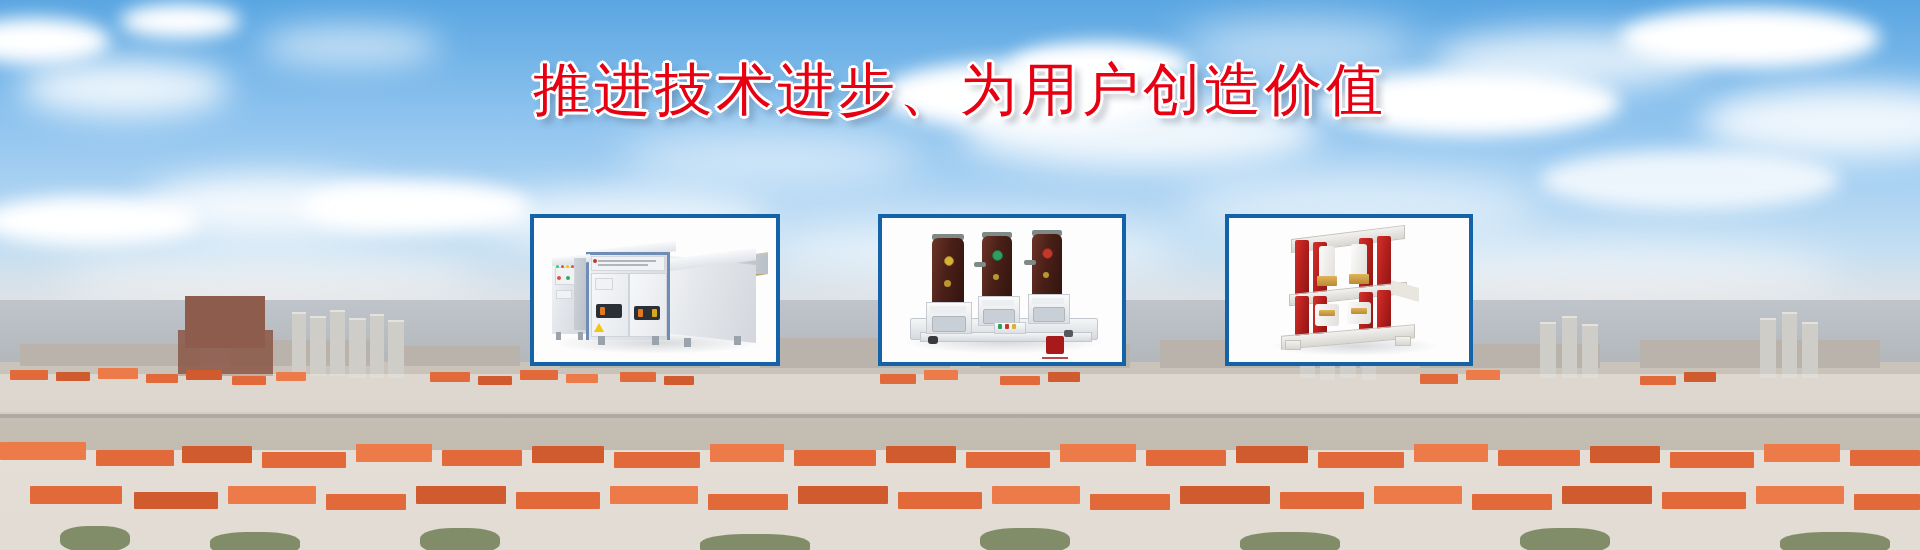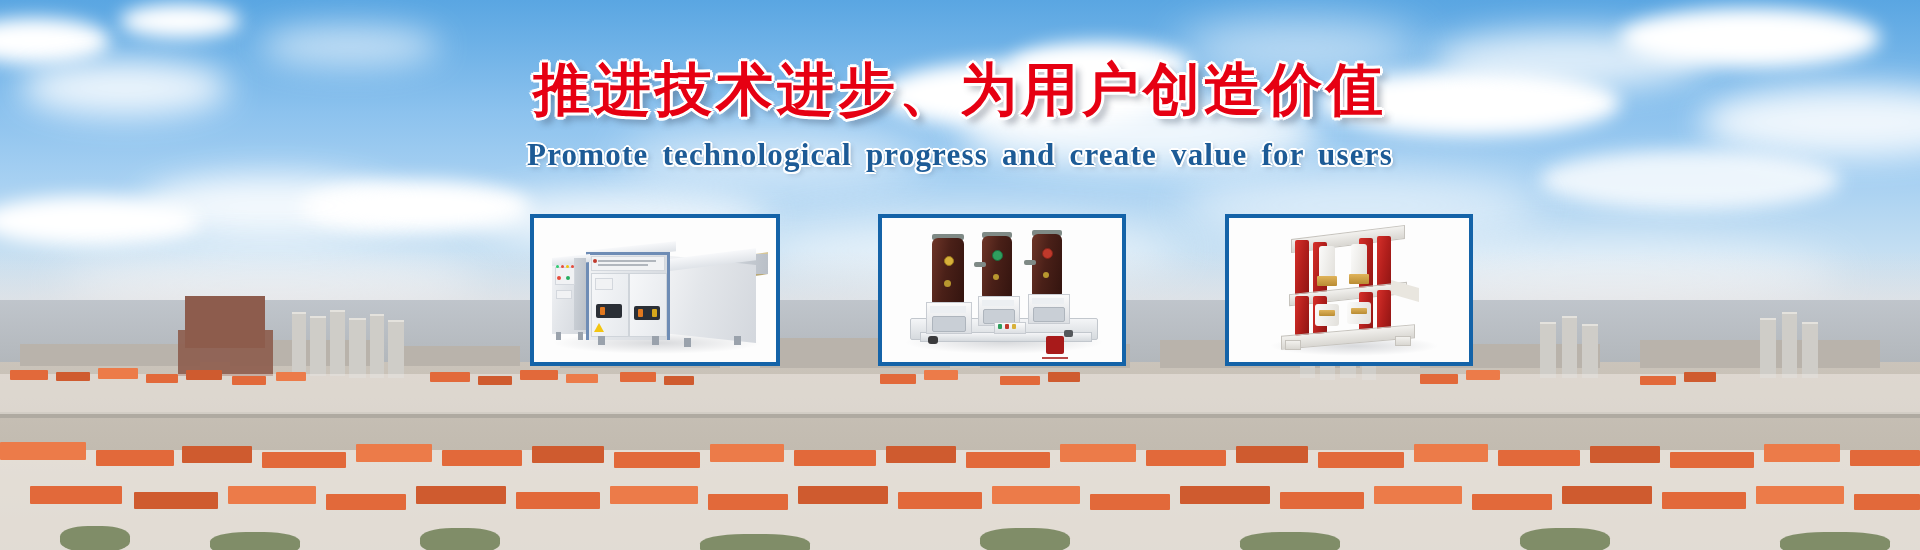--- a/index.html
+++ b/index.html
@@ -55,21 +55,21 @@
   .roof.d{background:#cf5b2f;}
   .roof.l{background:#ec7b49;}
   .wall{position:absolute;background:#efeae3;}
   .tree{position:absolute;background:#6f7f55;border-radius:40%;opacity:.85;}
   .road{position:absolute;background:#a9a59c;}
 
   
   .headline{
     position:absolute;left:0;top:52px;width:1920px;text-align:center;
     font-family:"DejaVu Sans","Liberation Sans",sans-serif;
-    font-weight:bold;font-size:57px;letter-spacing:4px;
+    font-weight:normal;font-size:57px;letter-spacing:4px;
     color:#e60012;
     -webkit-text-stroke:0px;
     text-shadow:
        3px 0 0 #ffffff, -3px 0 0 #ffffff, 0 3px 0 #ffffff, 0 -3px 0 #ffffff,
        2px 2px 0 #ffffff, -2px 2px 0 #ffffff, 2px -2px 0 #ffffff, -2px -2px 0 #ffffff,
        6px 6px 7px rgba(60,70,90,.45);
     white-space:nowrap;
   }
 
   
@@ -275,21 +275,20 @@
       <div class="tree" style="left:700px;top:234px;width:110px;height:24px;"></div>
       <div class="tree" style="left:980px;top:228px;width:90px;height:26px;"></div>
       <div class="tree" style="left:1240px;top:232px;width:100px;height:24px;"></div>
       <div class="tree" style="left:1520px;top:228px;width:90px;height:26px;"></div>
       <div class="tree" style="left:1780px;top:232px;width:110px;height:24px;"></div>
     </div>
   </div>
 
   <div class="headline">推进技术进步、为用户创造价值</div>
 
-  <div class="subtitle">Promote technological progress and create value for users</div>
 
   <div class="gallery">
 
     <div class="pbox" id="pbox-1">
       <div class="inner">
         <div class="ground-shadow" style="left:18px;top:114px;width:210px;height:22px;"></div>
 
         <div class="sw-ducts" style="left:178px;top:38px;width:56px;height:22px;transform:skewY(-8deg);"></div>
         <div class="sw-side" style="left:196px;top:36px;width:38px;height:20px;"></div>
 

